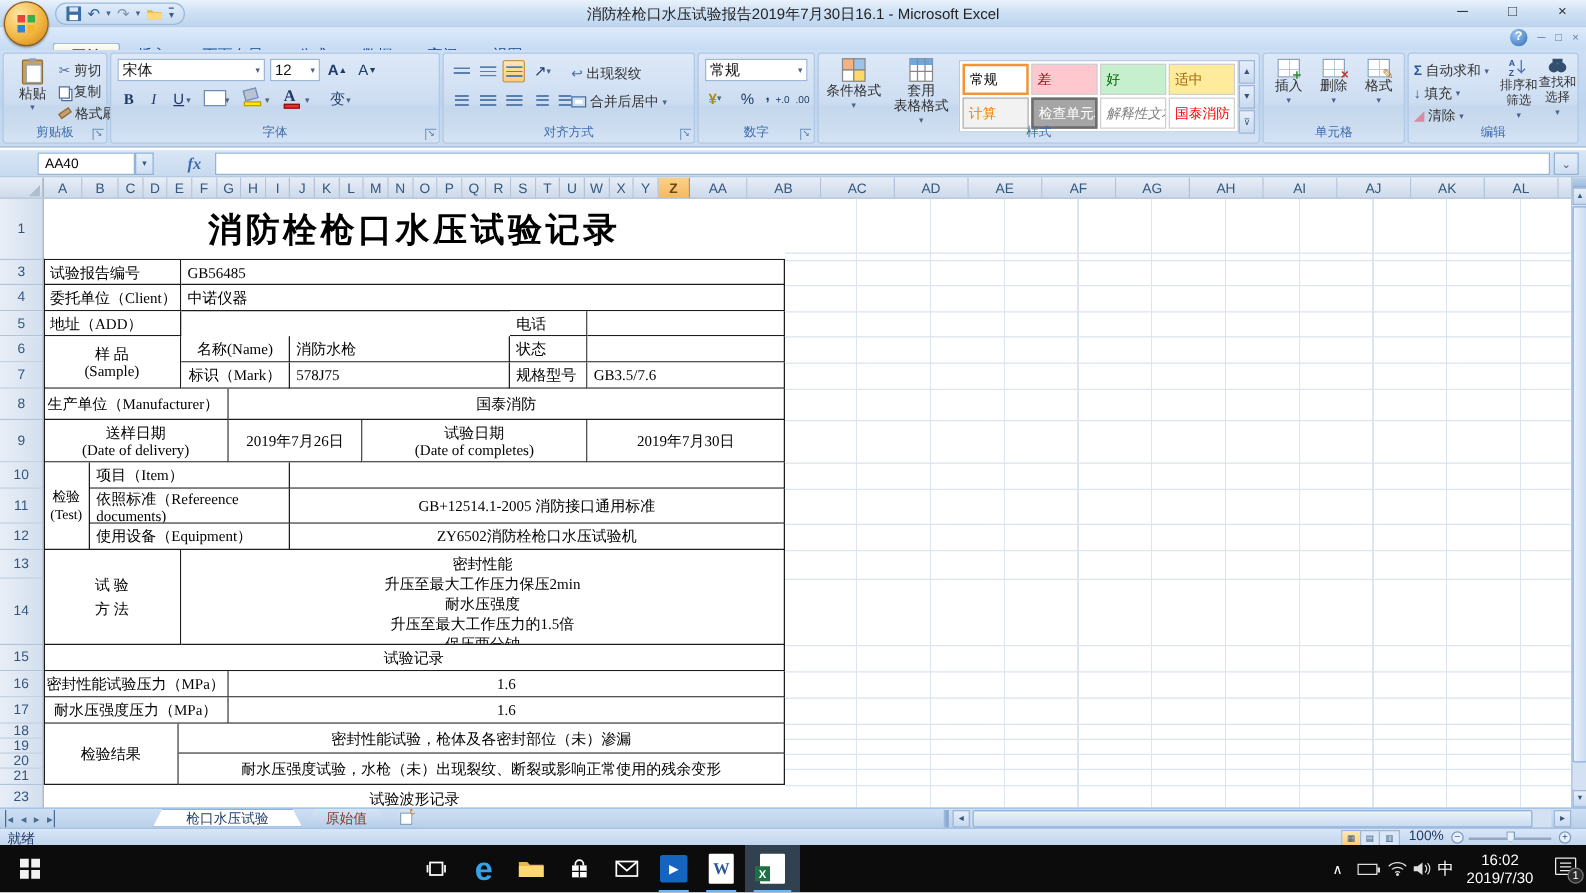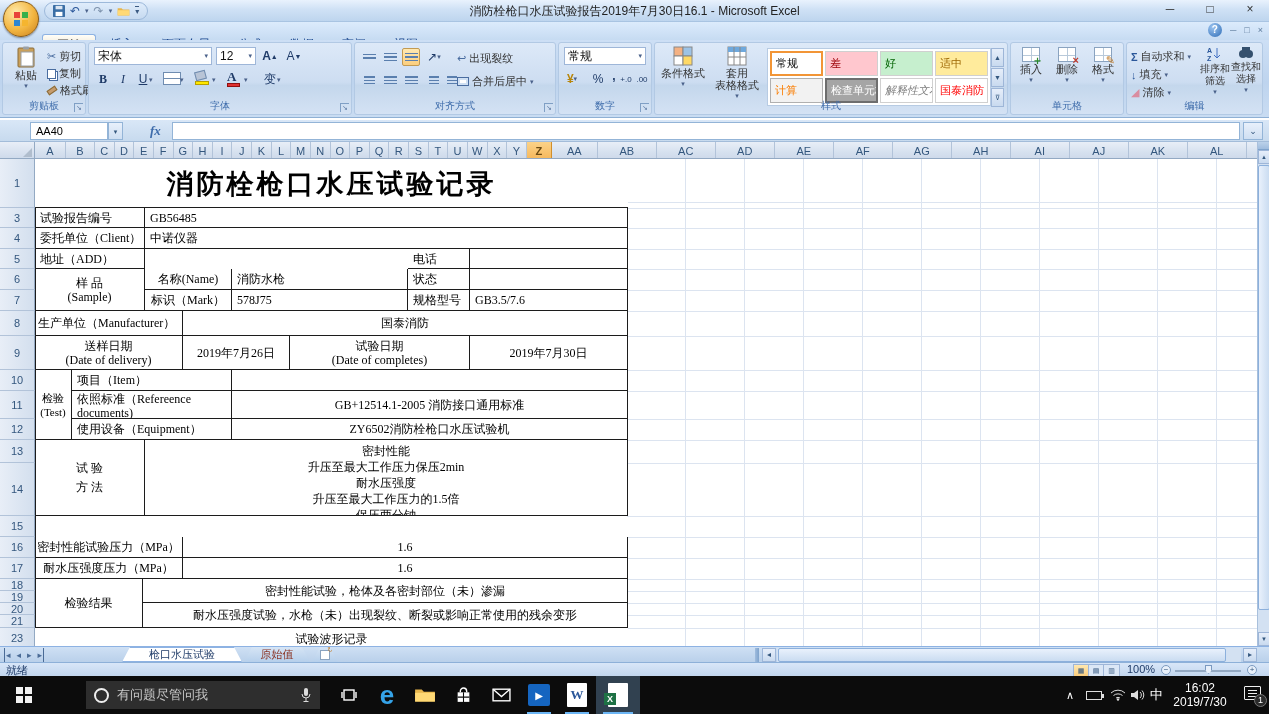--- a/index.html
+++ b/index.html
@@ -543,20 +543,21 @@
     <div class="tc c" style="left:197px;top:232px;width:396px;height:28px">GB+12514.1-2005 消防接口通用标准</div>
     <div class="tc l" style="left:37px;top:260px;width:160px;height:21px">使用设备（Equipment）</div>
     <div class="tc c" style="left:197px;top:260px;width:396px;height:21px">ZY6502消防栓枪口水压试验机</div>
     <div class="tc c pre" style="left:0;top:281px;width:110px;height:76px;line-height:19px">试  验
 方  法</div>
     <div class="tc c pre" style="left:110px;top:281px;width:483px;height:76px;align-items:flex-start;line-height:16px;padding-top:3px">密封性能
 升压至最大工作压力保压2min
 耐水压强度
 升压至最大工作压力的1.5倍
 保压两分钟</div>
+    <div class="tc c" style="left:0;top:357px;width:593px;height:21px">试验记录</div>
     <div class="tc c" style="left:0;top:378px;width:148px;height:21px">密封性能试验压力（MPa）</div>
     <div class="tc c" style="left:148px;top:378px;width:445px;height:21px">1.6</div>
     <div class="tc c" style="left:0;top:399px;width:148px;height:21px">耐水压强度压力（MPa）</div>
     <div class="tc c" style="left:148px;top:399px;width:445px;height:21px">1.6</div>
     <div class="tc c" style="left:0;top:420px;width:108px;height:49px">检验结果</div>
     <div class="tc c" style="left:108px;top:420px;width:485px;height:24px">密封性能试验，枪体及各密封部位（未）渗漏</div>
     <div class="tc c" style="left:108px;top:444px;width:485px;height:25px">耐水压强度试验，水枪（未）出现裂纹、断裂或影响正常使用的残余变形</div>
     <div class="tc c nob" style="left:0;top:469px;width:593px;height:21px">试验波形记录</div>
   </div>
 
@@ -629,30 +630,20 @@
 
 <div class="taskbar">
   <div class="tbtn" style="left:0;width:48px">
     <span class="winlogo">
         <i></i>
         <i></i>
         <i></i>
         <i></i>
       </span>
   </div>
-  <div class="searchbox">
-    <span class="cortana"></span>
-    <span class="searchtext">有问题尽管问我</span>
-    <svg width="12" height="16" viewBox="0 0 12 16">
-        <rect x="4" y="1" width="4" height="8" rx="2" fill="#ddd"></rect>
-        <path d="M2 7a4 4 0 0 0 8 0" stroke="#ddd" fill="none"></path>
-        <line x1="6" y1="11" x2="6" y2="14" stroke="#ddd"></line>
-        <line x1="3.5" y1="14.5" x2="8.5" y2="14.5" stroke="#ddd"></line>
-      </svg>
-  </div>
   <div class="tbtn" style="left:330px;width:38px">
     <svg width="18" height="14" viewBox="0 0 18 14">
         <rect x="4" y="2" width="10" height="10" fill="none" stroke="#fff" stroke-width="1.4"></rect>
         <path d="M2 4v6M16 4v6" stroke="#fff" stroke-width="1.4"></path>
       </svg>
   </div>
   <div class="tbtn" style="left:368px;width:38px;color:#35a3e8;font-size:26px;font-weight:bold">e</div>
   <div class="tbtn" style="left:406px;width:38px">
     <svg width="22" height="18" viewBox="0 0 20 16">
         <path d="M1 3h6l2 2h10v9H1z" fill="#e8b64c"></path>

